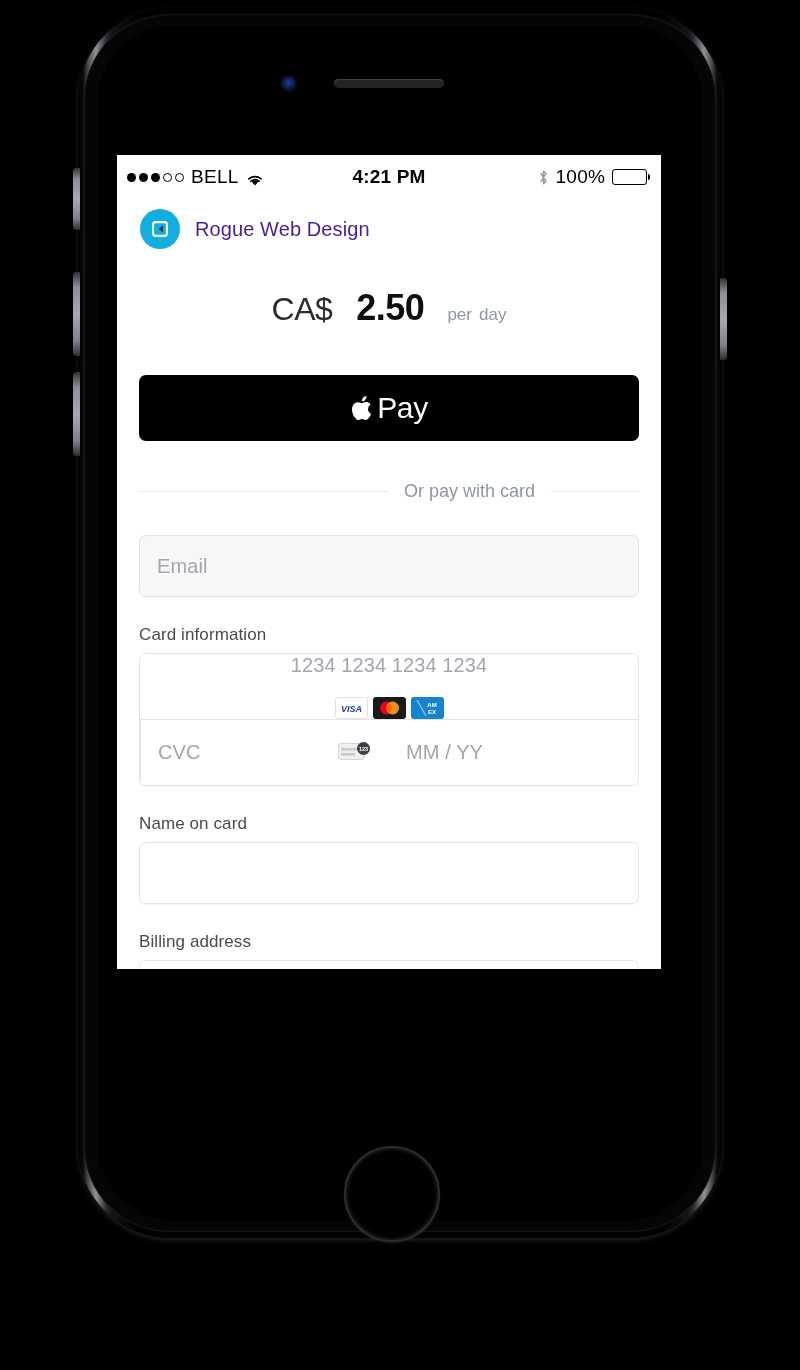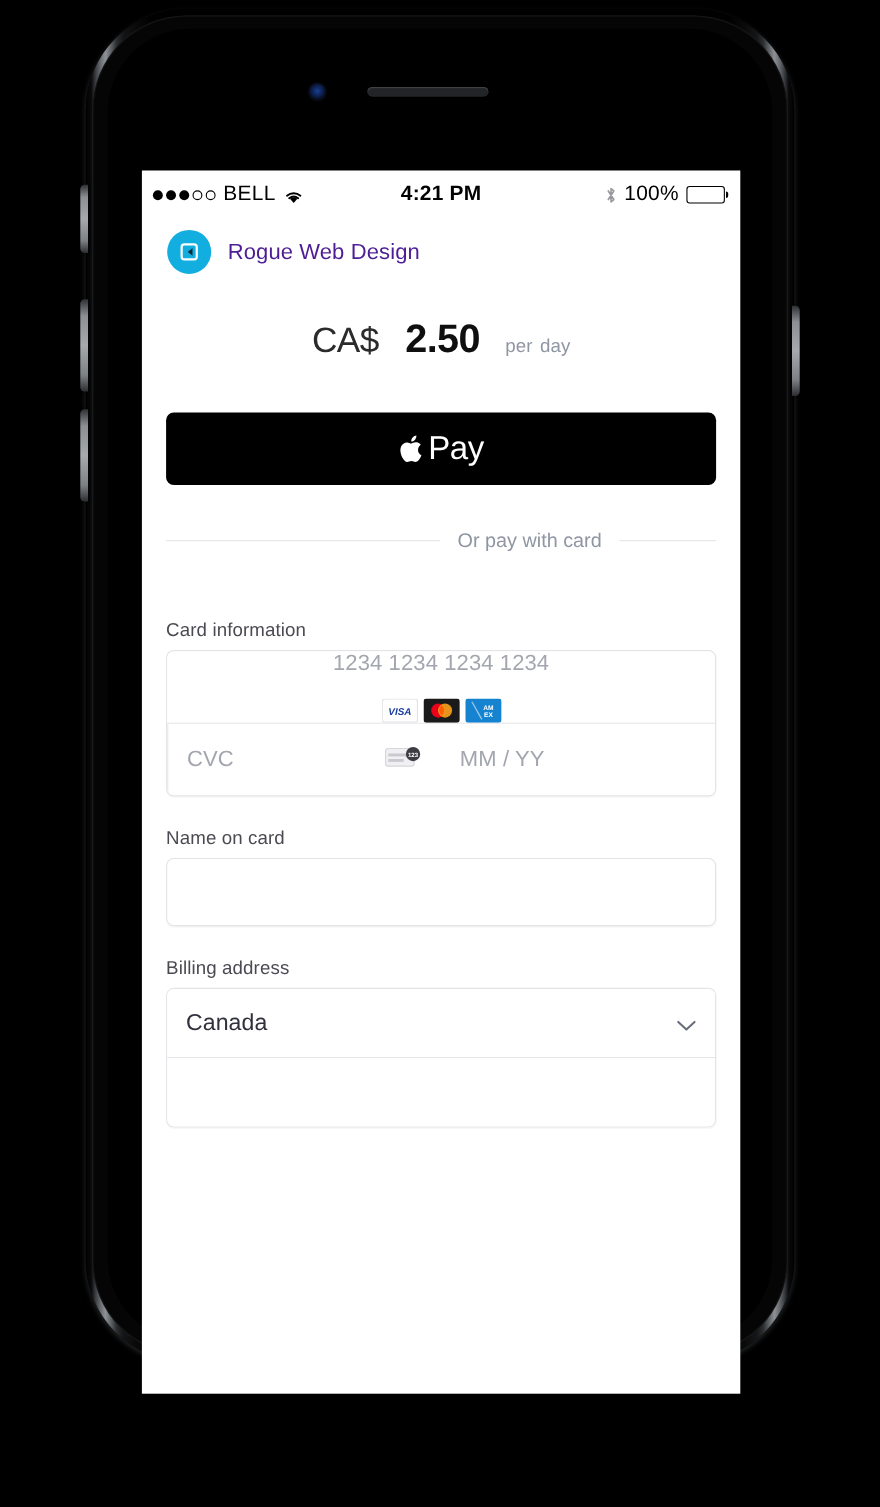--- a/index.html
+++ b/index.html
@@ -112,24 +112,24 @@
     height: 92px;
     border-radius: 50%;
     background: #000000;
     border: 2px solid #2c2d30;
     box-shadow: inset 0 0 4px rgba(90,92,96,0.55), 0 1px 2px rgba(70,72,76,0.35);
   }
 
   
   .screen {
     position: absolute;
-    left: 129px;
+    left: 117px;
     top: 155px;
     width: 544px;
-    height: 1112px;
+    height: 814px;
     background: #ffffff;
     overflow: hidden;
   }
 
   
   .status-bar {
     position: relative;
     height: 44px;
     display: flex;
     align-items: center;
@@ -460,20 +460,23 @@
     </div>
 
     <div class="divider">
       <span class="line"></span>
       <span class="dtxt">Or pay with card</span>
       <span class="line short"></span>
     </div>
 
     <div class="form">
 
+      <div class="input-box email">
+        <span class="ph">Email</span>
+      </div>
 
       <div class="group-gap"></div>
 
       <div class="field-label">Card information</div>
       <div class="card-group">
         <div class="card-row number">
           <span class="ph">1234 1234 1234 1234</span>
           <span class="brand-icons">
             <span class="brand">
               <svg viewBox="0 0 33 22" width="33" height="22">

